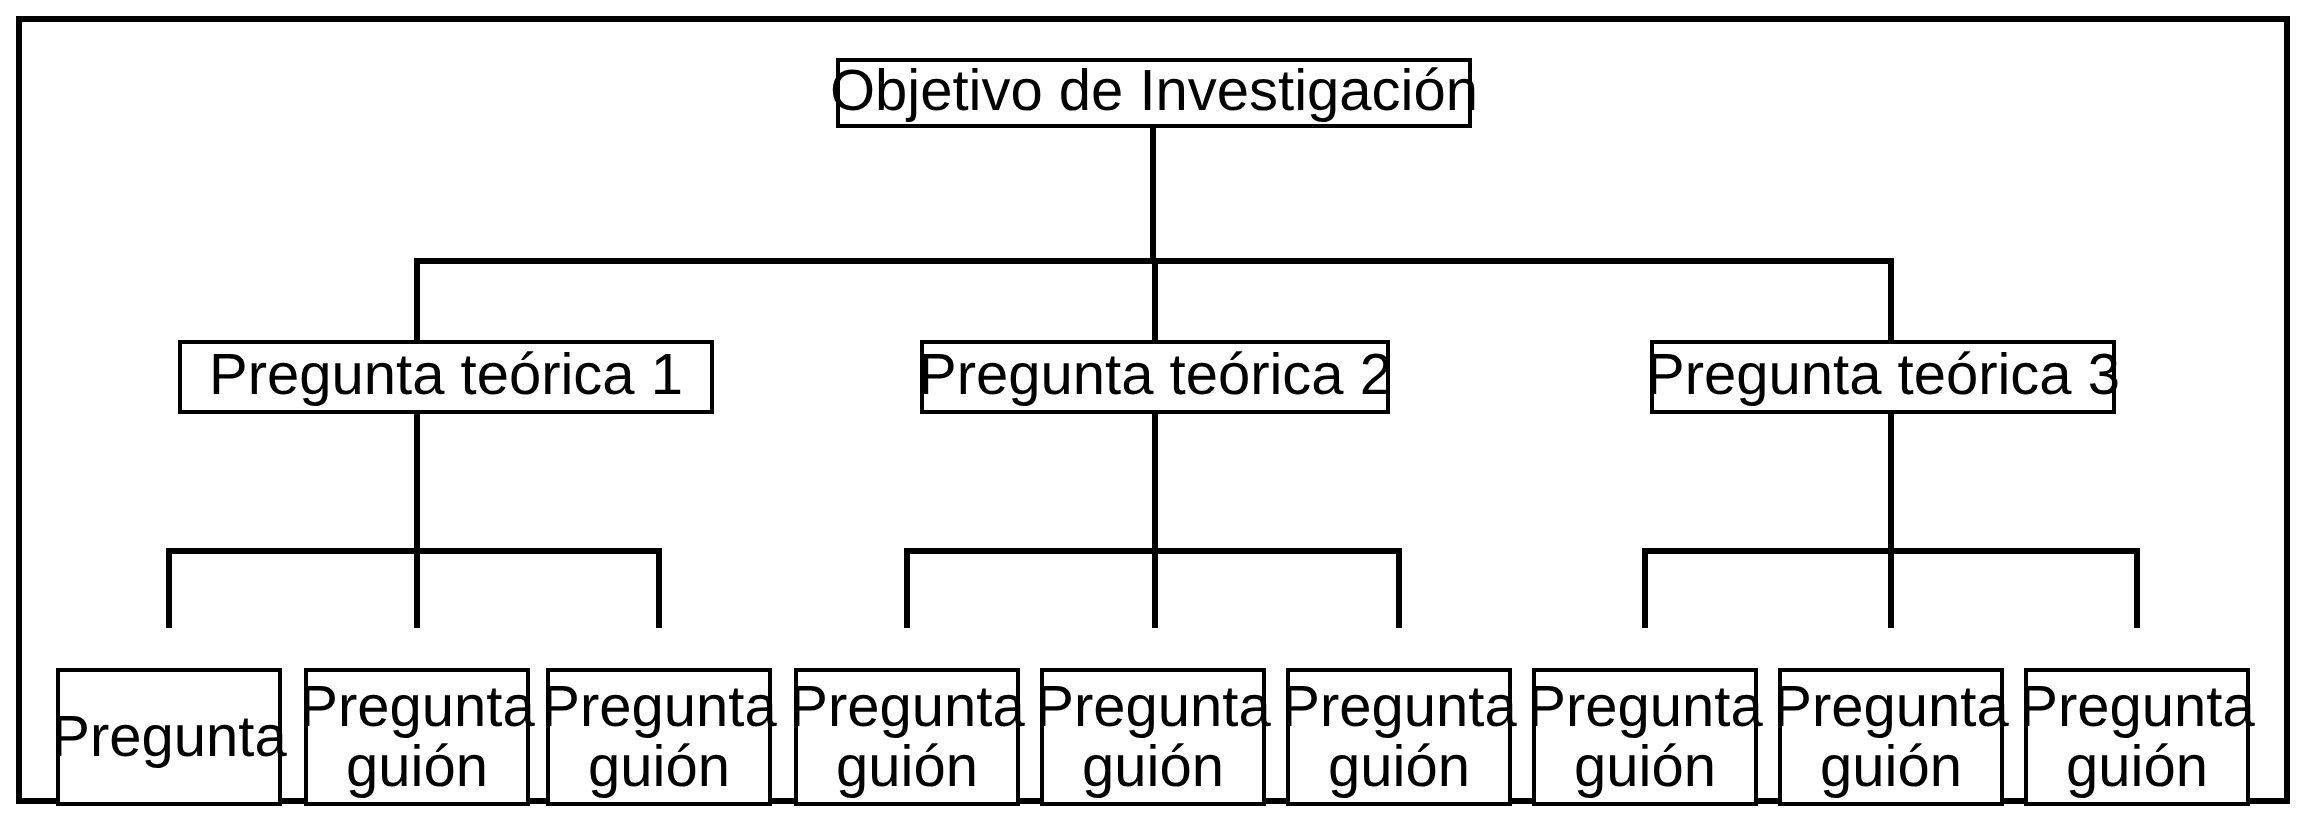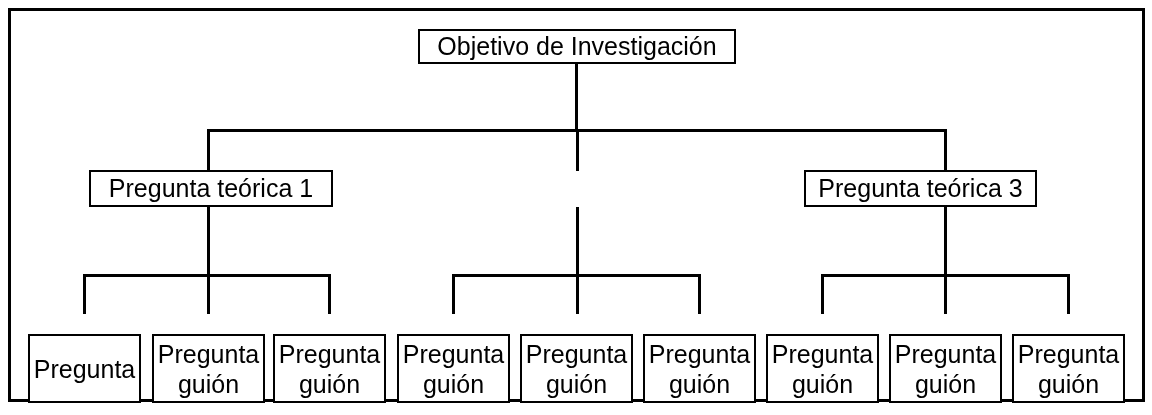--- a/index.html
+++ b/index.html
@@ -29,29 +29,29 @@
   .box {
     position: absolute;
     box-sizing: border-box;
     border: 2px solid #000000;
     background: #ffffff;
     display: flex;
     flex-direction: column;
     align-items: center;
     justify-content: center;
     text-align: center;
-    font-size: 25px;
+    font-size: 29px;
     line-height: 1.18;
     white-space: nowrap;
   }
   .root-box   { left: 418px; top: 29px;  width: 318px; height: 35px; }
   .l2-box     { top: 170px; height: 37px; }
-  .l2-box.b1  { left: 89px;  width: 244px; }
+  .l2-box.b1  { left: 89px;  width: 268px; }
   .l2-box.b2  { left: 460px; width: 235px; }
-  .l2-box.b3  { left: 804px; width: 233px; }
+  .l2-box.b3  { left: 825px; width: 233px; }
   .l3-box     { top: 314px; width: 113px; height: 69px; line-height: 30px; margin-top: 20px; }
   .l3-box.c1  { left: 28px;   }
   .l3-box.c2  { left: 152px;  }
   .l3-box.c3  { left: 273px;  }
   .l3-box.c4  { left: 397px;  }
   .l3-box.c5  { left: 520px;  }
   .l3-box.c6  { left: 643px;  }
   .l3-box.c7  { left: 766px;  }
   .l3-box.c8  { left: 889px;  }
   .l3-box.c9  { left: 1012px; }
@@ -73,20 +73,23 @@
   </div>
 
   <div class="line v-line" style="left:575px; top:63px;  height:69px;"></div>
   <div class="line h-line" style="left:207px; top:129px; width:740px;"></div>
   <div class="line v-line" style="left:207px; top:129px; height:42px;"></div>
   <div class="line v-line" style="left:576px; top:129px; height:42px;"></div>
   <div class="line v-line" style="left:944px; top:129px; height:42px;"></div>
 
   <div class="box l2-box b1">
     <span>Pregunta teórica 1</span>
+  </div>
+  <div class="box l2-box b2">
+    <span>Pregunta teórica 2</span>
   </div>
   <div class="box l2-box b3">
     <span>Pregunta teórica 3</span>
   </div>
 
   <div class="line v-line" style="left:207px; top:207px; height:70px;"></div>
   <div class="line h-line" style="left:83px;  top:274px; width:248px;"></div>
   <div class="line v-line" style="left:83px;  top:274px; height:40px;"></div>
   <div class="line v-line" style="left:207px; top:274px; height:40px;"></div>
   <div class="line v-line" style="left:328px; top:274px; height:40px;"></div>

